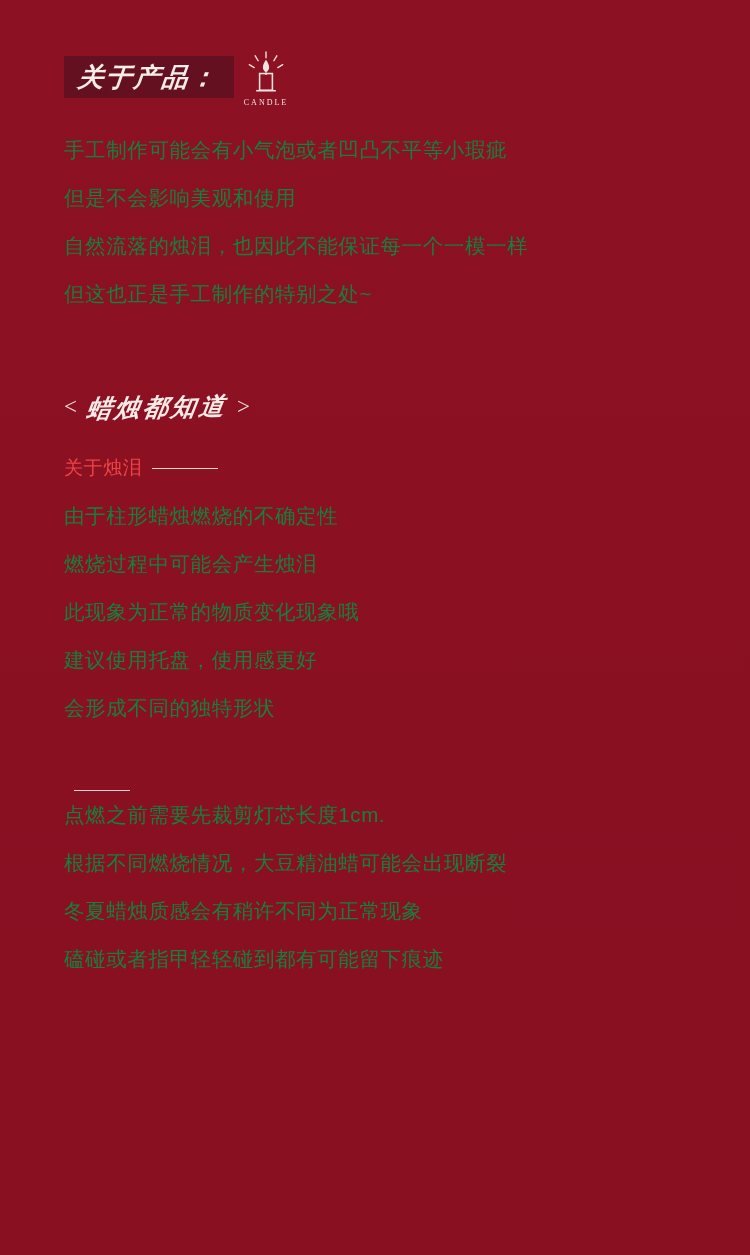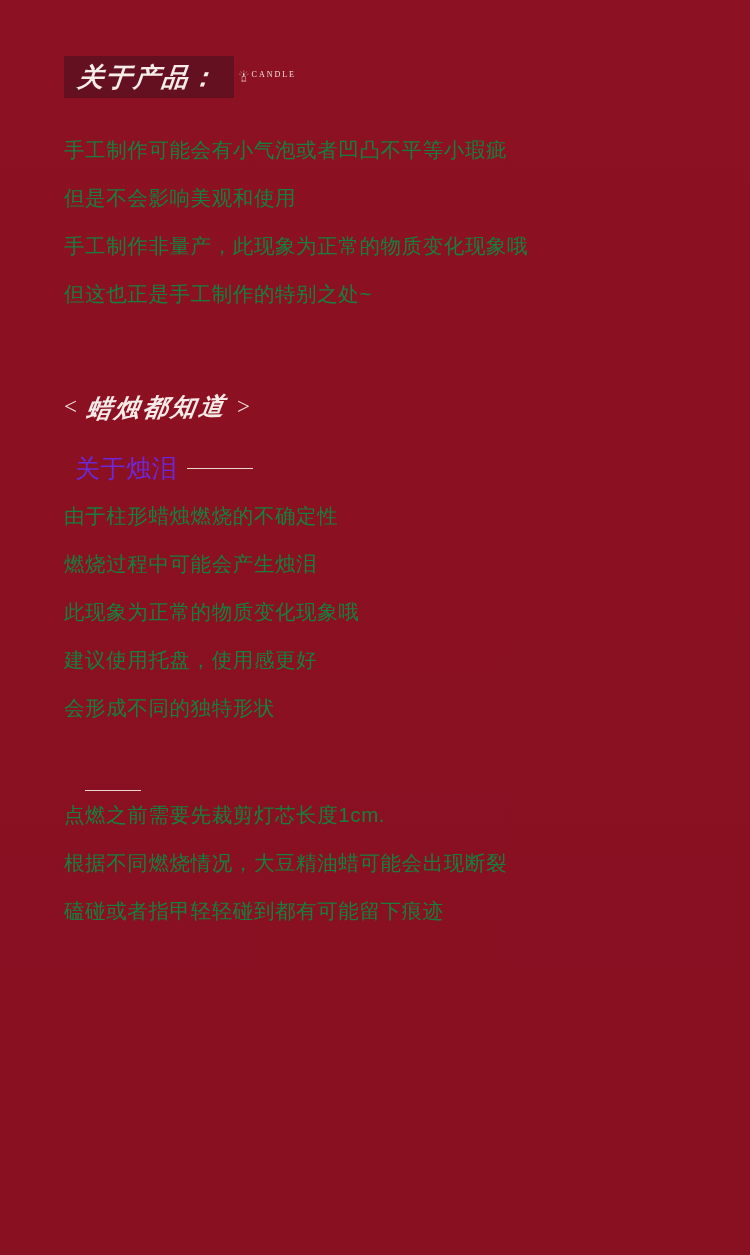--- a/index.html
+++ b/index.html
@@ -50,21 +50,21 @@
     color: #f6ece8;
     white-space: nowrap;
     transform: skewX(-6deg);
   }
   .candle-badge {
     position: relative;
     width: 60px;
     height: 60px;
     margin-left: 2px;
     display: flex;
-    flex-direction: row;
+    flex-direction: column;
     align-items: center;
     justify-content: center;
   }
   .candle-badge svg { display: block; }
 
   
   .body-block {
     margin-top: 22px;
   }
   .line {
@@ -94,26 +94,25 @@
     font-weight: bold;
     font-size: 25px;
     letter-spacing: 3px;
     color: #f6ebe7;
     transform: skewX(-10deg) rotate(-1.5deg);
   }
 
   .sub-head {
     display: flex;
     align-items: center;
-    font-size: 25px;
-    color: #6d28d9;
+    font-size: 19px;
+    color: #ef4444;
     line-height: 48px;
     letter-spacing: 0.6px;
     white-space: nowrap;
-    margin-left: 11px;
   }
   .rule {
     display: inline-block;
     width: 66px;
     height: 1px;
     background: #e9d6d2;
     margin-left: 10px;
     vertical-align: middle;
   }
   .rule.short { width: 56px; }
@@ -148,21 +147,21 @@
 
         <line x1="19" y1="44.5" x2="39" y2="44.5" stroke="#f3e4e0" stroke-width="1.6"></line>
       </svg>
       <div style="font-family:'Liberation Serif',serif;font-size:8px;letter-spacing:2px;color:#f3e4e0;margin-top:-6px;">CANDLE</div>
     </div>
   </div>
 
   <div class="body-block">
     <div class="line">手工制作可能会有小气泡或者凹凸不平等小瑕疵</div>
     <div class="line">但是不会影响美观和使用</div>
-    <div class="line">手工制作非量产，此现象为正常的物质变化现象哦</div>
+    <div class="line">自然流落的烛泪，也因此不能保证每一个一模一样</div>
     <div class="line">但这也正是手工制作的特别之处~</div>
   </div>
 
   <div class="script-head">
     <span class="bracket">&lt;</span>
     <span class="script-title">蜡烛都知道</span>
     <span class="bracket">&gt;</span>
   </div>
 
   <div class="group">
@@ -176,16 +175,17 @@
     <div class="line">建议使用托盘，使用感更好</div>
     <div class="line">会形成不同的独特形状</div>
   </div>
 
   <div class="group second">
     <div class="sub-head">
       <span class="rule short"></span>
     </div>
     <div class="line">点燃之前需要先裁剪灯芯长度1cm.</div>
     <div class="line">根据不同燃烧情况，大豆精油蜡可能会出现断裂</div>
+    <div class="line">冬夏蜡烛质感会有稍许不同为正常现象</div>
     <div class="line">磕碰或者指甲轻轻碰到都有可能留下痕迹</div>
   </div>
 
 </div>
 
 </body></html>

